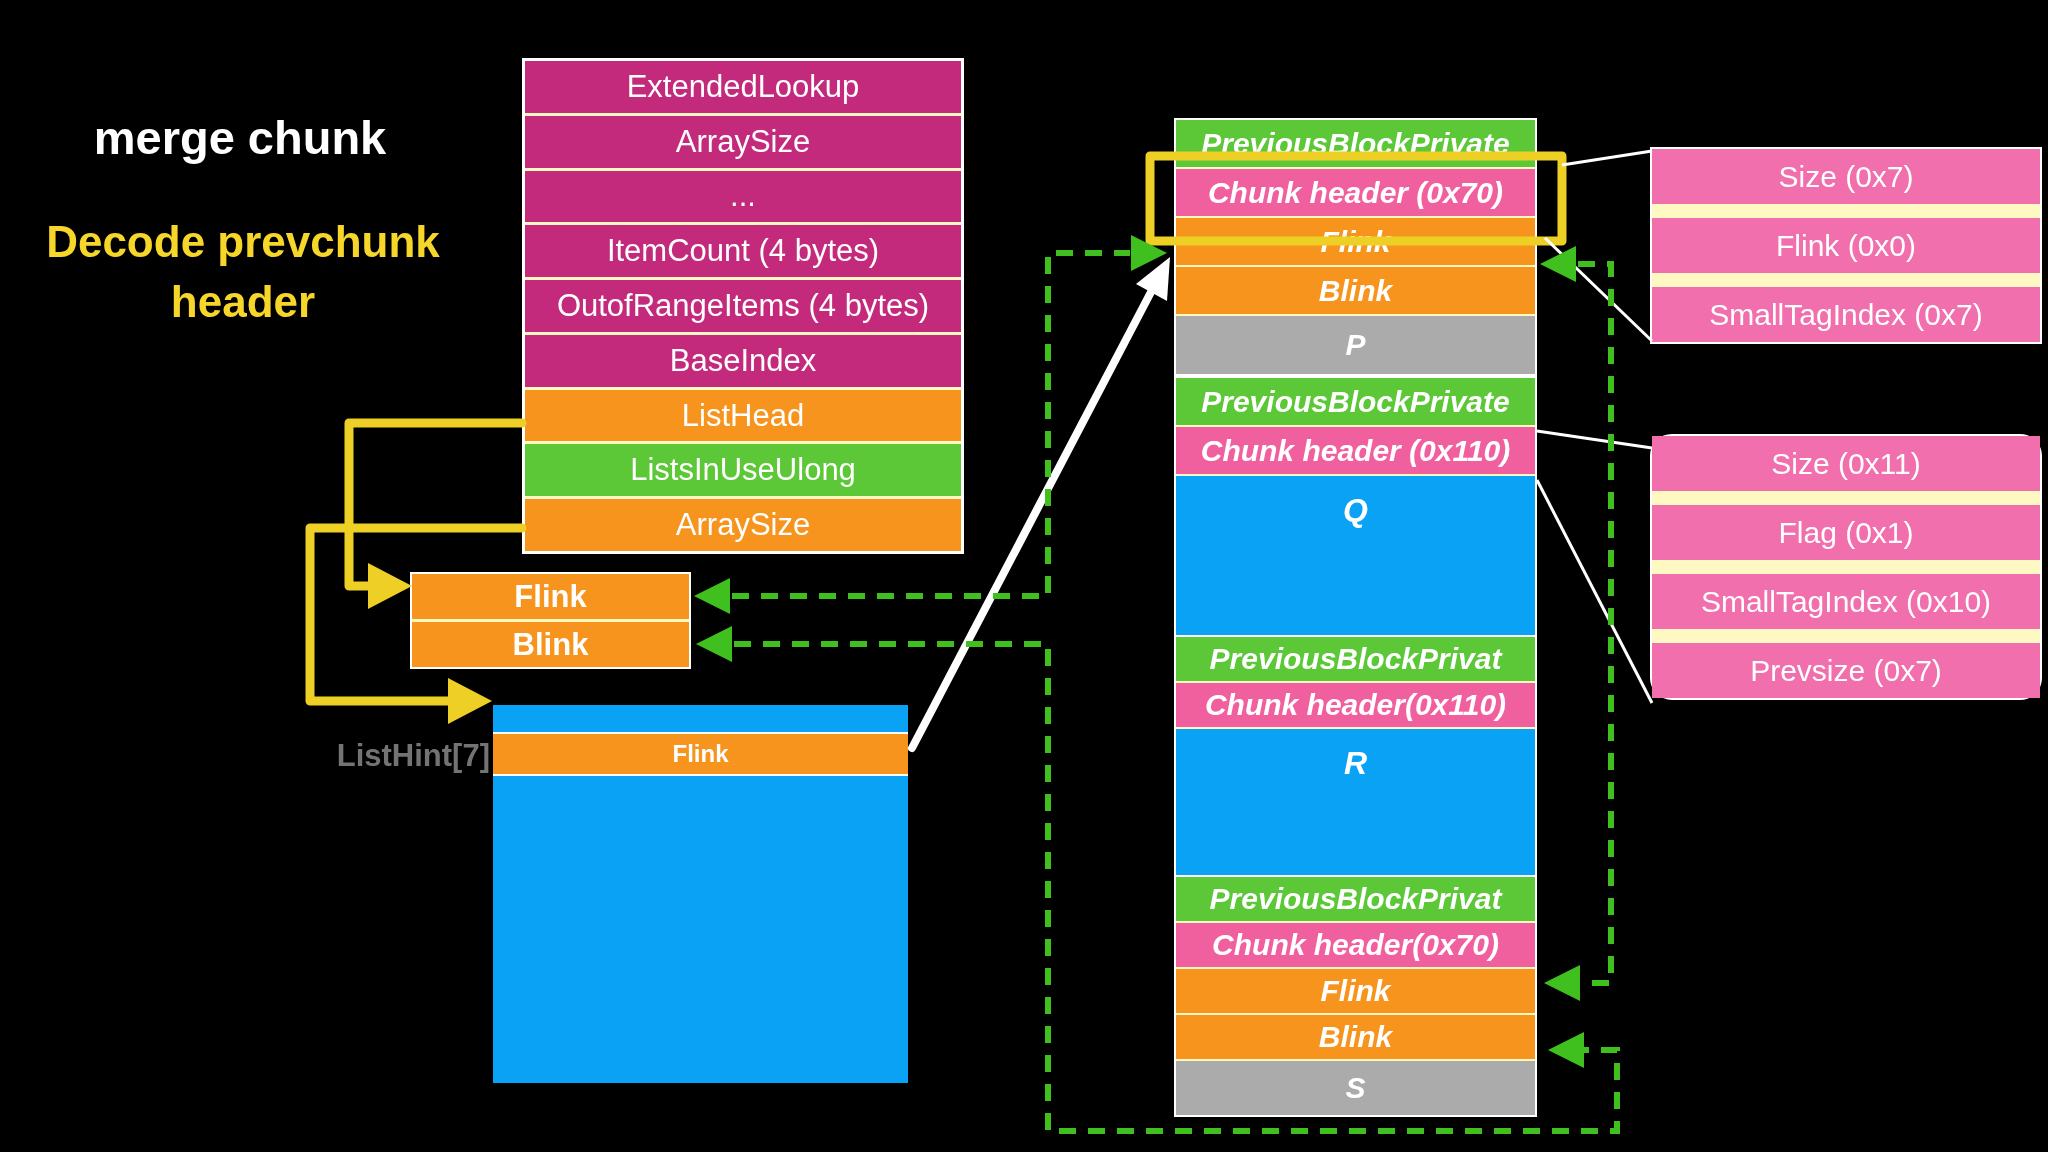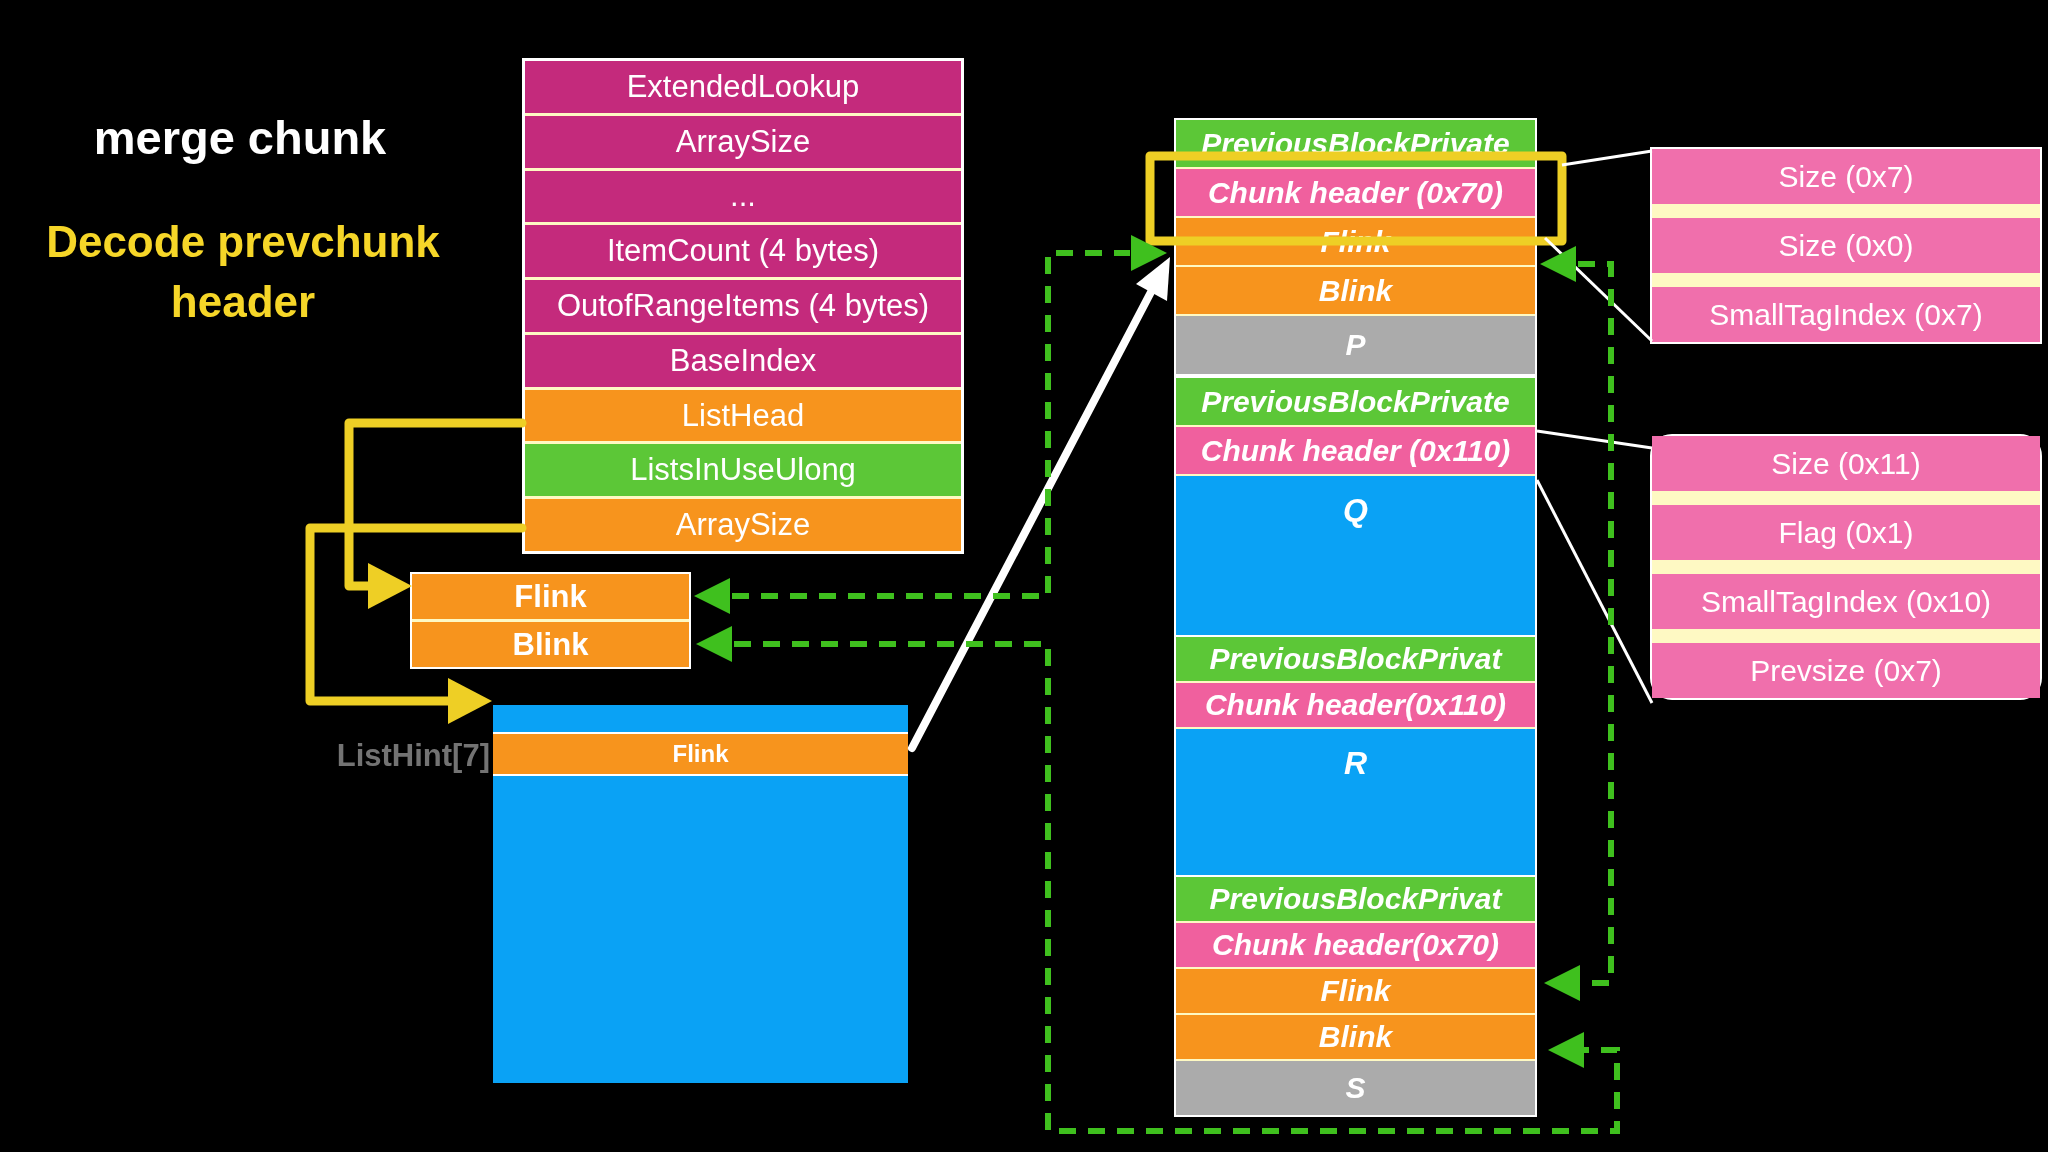--- a/index.html
+++ b/index.html
@@ -108,21 +108,21 @@
   <div class="group chunk" id="chunk-s">
     <div class="row rowgreen h44">PreviousBlockPrivat</div>
     <div class="row pinkhdr h44">Chunk header(0x70)</div>
     <div class="row orange h44">Flink</div>
     <div class="row orange h44">Blink</div>
     <div class="row gray grow">S</div>
   </div>
 
   <div class="group detail" id="detail-1">
     <div class="row pinkdet">Size (0x7)</div>
-    <div class="row pinkdet">Size (0x0)</div>
+    <div class="row pinkdet">Flink (0x0)</div>
     <div class="row pinkdet">SmallTagIndex (0x7)</div>
   </div>
   <div class="group detail" id="detail-2">
     <div class="row pinkdet">Size (0x11)</div>
     <div class="row pinkdet">Flag (0x1)</div>
     <div class="row pinkdet">SmallTagIndex (0x10)</div>
     <div class="row pinkdet">Prevsize (0x7)</div>
   </div>
 
   <svg id="overlay" width="2048" height="1152" viewBox="0 0 2048 1152">

